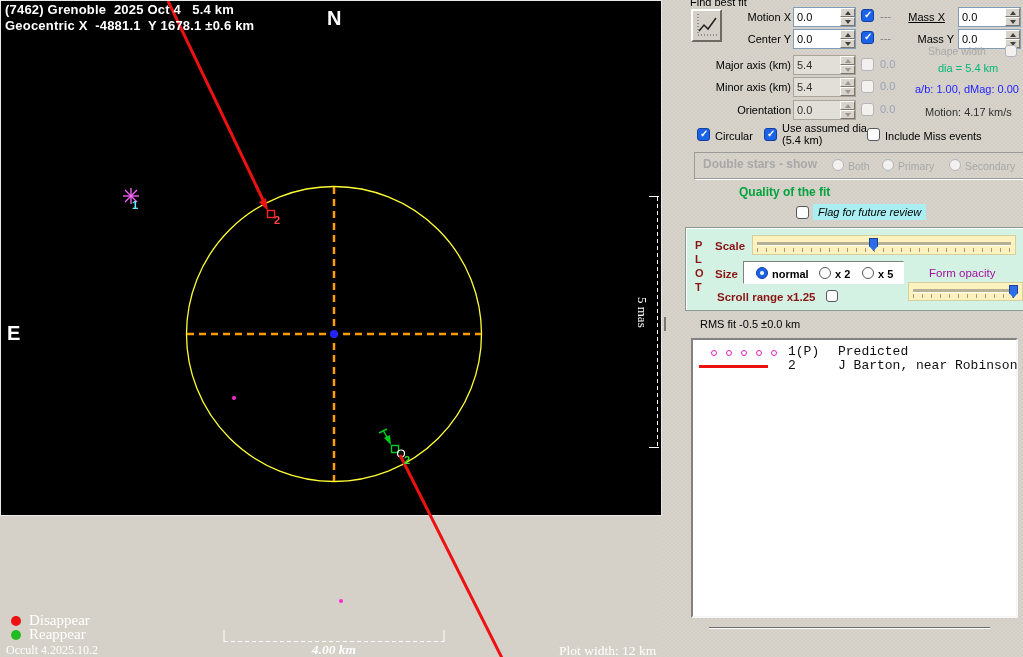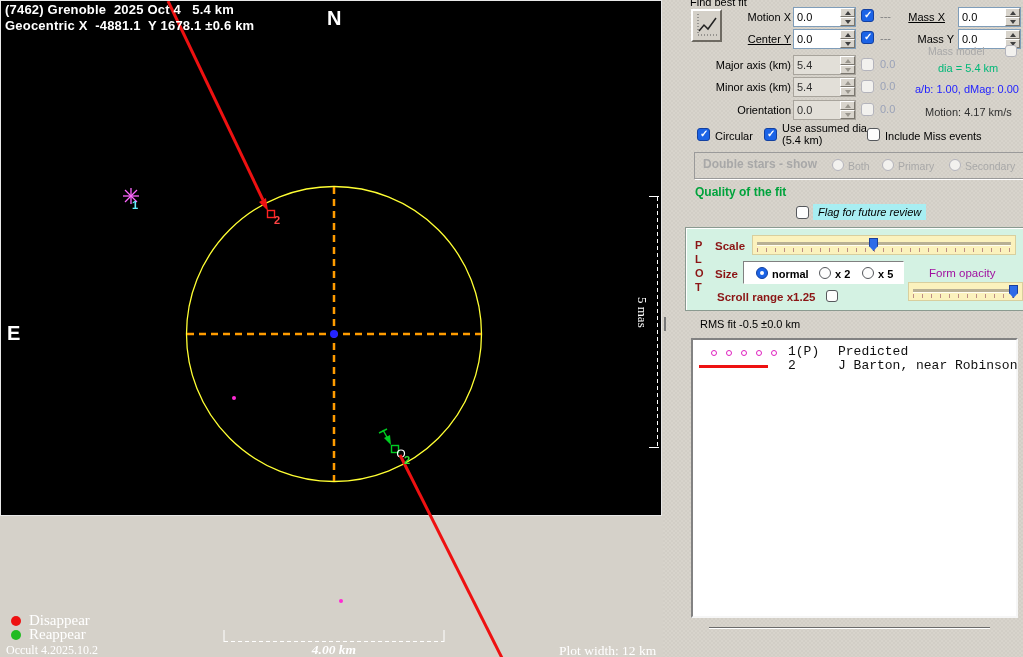--- a/index.html
+++ b/index.html
@@ -51,21 +51,21 @@
   .green1{color:#00b878;}
   .blue1{color:#2222ff;}
   .dark1{color:#303030;}
   .radio{position:absolute;width:12px;height:12px;border-radius:50%;box-sizing:border-box;}
   .radio.dis{border:1px solid #b4b4bc;background:#f2f1ee;}
   .radio.sel{background:#1b63e6;border:1px solid #1340a0;}
   .radio.sel::after{content:"";position:absolute;left:3px;top:3px;width:4px;height:4px;
     border-radius:50%;background:#fff;}
   .radio.off{background:#fdfdfd;border:1px solid #55585c;}
   .groupbox{position:absolute;border:1px solid #9a9a9a;box-shadow:1px 1px 0 #ffffff;padding-left:16px;}
-  .qlabel{font-weight:bold;font-size:12px;color:#00a33c;}
+  .qlabel{font-weight:bold;font-size:12px;color:#00a33c;margin-left:44px;}
   .dropdown{position:absolute;background:#fff;border:1px solid #444;box-sizing:border-box;
     font-size:11.5px;}
   .dropdown .dval{position:absolute;left:5px;top:3px;}
   .chev{position:absolute;right:7px;top:5px;width:7px;height:7px;box-sizing:border-box;
     border-right:2px solid #555;border-bottom:2px solid #555;transform:rotate(45deg) scaleY(.7);}
   .flag-lab{background:#a8eef2;font-style:italic;font-size:11px;padding:2px 5px;}
   .plot-group{position:absolute;background:#d4f2e3;border:1px solid #8a9a90;
     box-shadow:inset 1px 1px 0 #fff;}
   .pletter{position:absolute;font-weight:bold;font-size:11px;color:#8b1515;}
   .redlab{font-weight:bold;font-size:11.5px;color:#8b1515;}
@@ -196,21 +196,21 @@
       <div class="spin">
         <div class="sbtn">
             <i class="tri-up"></i>
           </div>
         <div class="sbtn">
             <i class="tri-dn"></i>
           </div>
       </div>
     </div>
 
-    <div class="abs rlab" style="left:55px;top:33px;width:73px;text-decoration:underline;">Center Y</div>
+    <div class="abs rlab" style="left:55px;top:33px;width:73px;">Center Y</div>
     <div class="spinner" style="left:130px;top:29px;">
       <div class="val">0.0</div>
       <div class="spin">
         <div class="sbtn">
             <i class="tri-up"></i>
           </div>
         <div class="sbtn">
             <i class="tri-dn"></i>
           </div>
       </div>
@@ -223,21 +223,21 @@
       <div class="spin">
         <div class="sbtn">
             <i class="tri-up"></i>
           </div>
         <div class="sbtn">
             <i class="tri-dn"></i>
           </div>
       </div>
     </div>
 
-    <div class="abs graytxt" style="left:265px;top:45px;font-size:10.5px;">Mass model</div>
+    <div class="abs graytxt" style="left:265px;top:45px;font-size:10.5px;">Shape width</div>
     <div class="cb dis" style="left:342px;top:45px;width:12px;height:12px;"></div>
 
     <div class="abs rlab" style="left:25px;top:59px;width:103px;">Major axis (km)</div>
     <div class="spinner disabled" style="left:130px;top:55px;">
       <div class="val">5.4</div>
       <div class="spin">
           <div class="sbtn">
             <i class="tri-up"></i>
           </div>
           <div class="sbtn">

